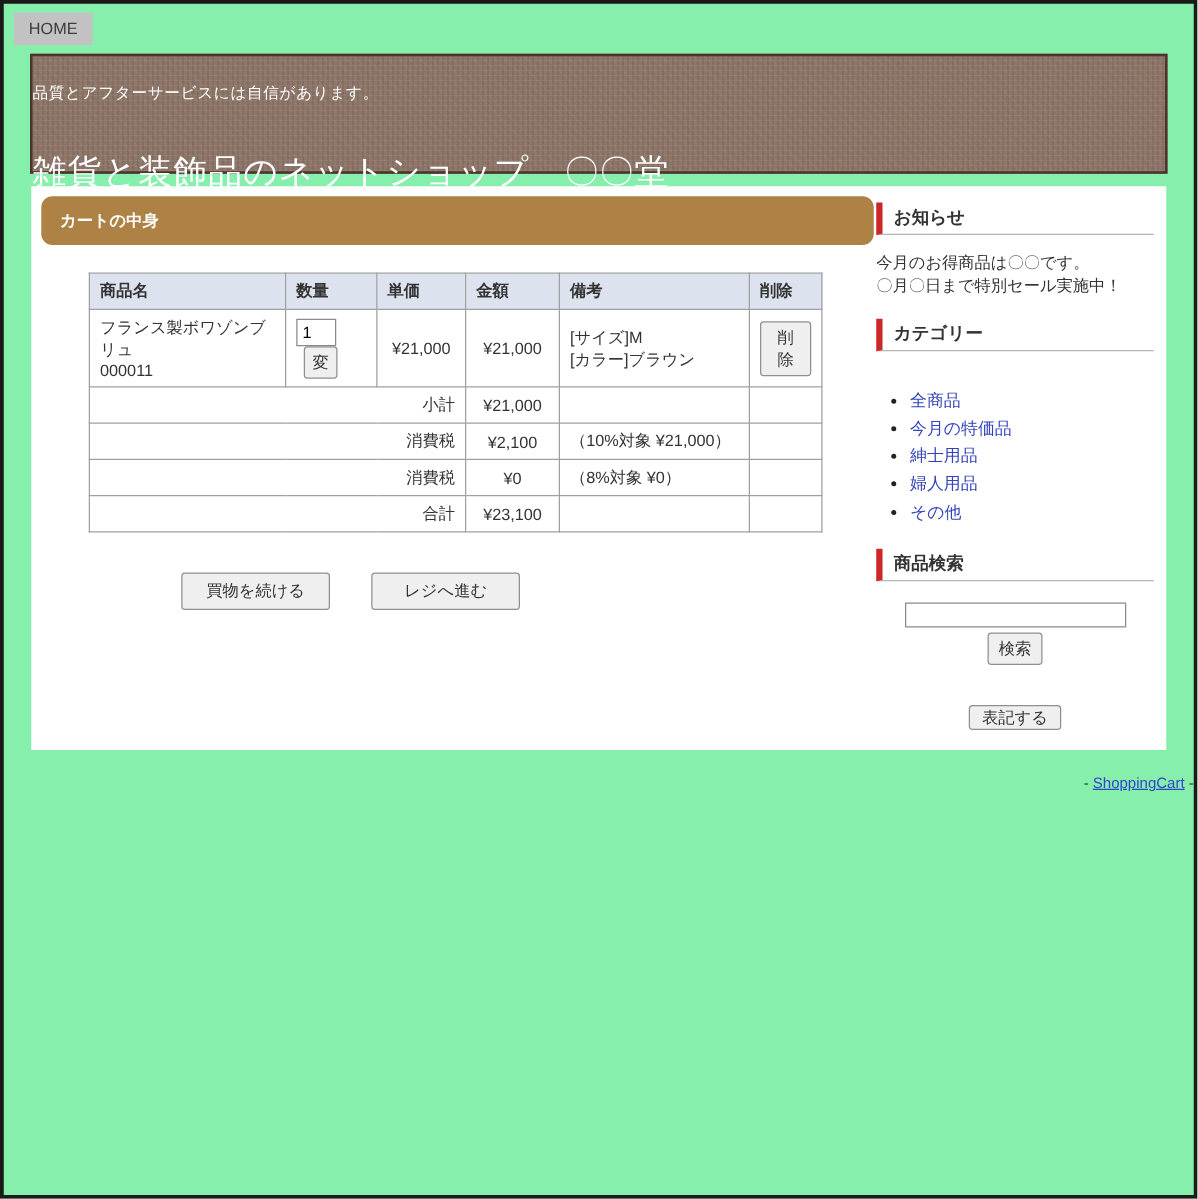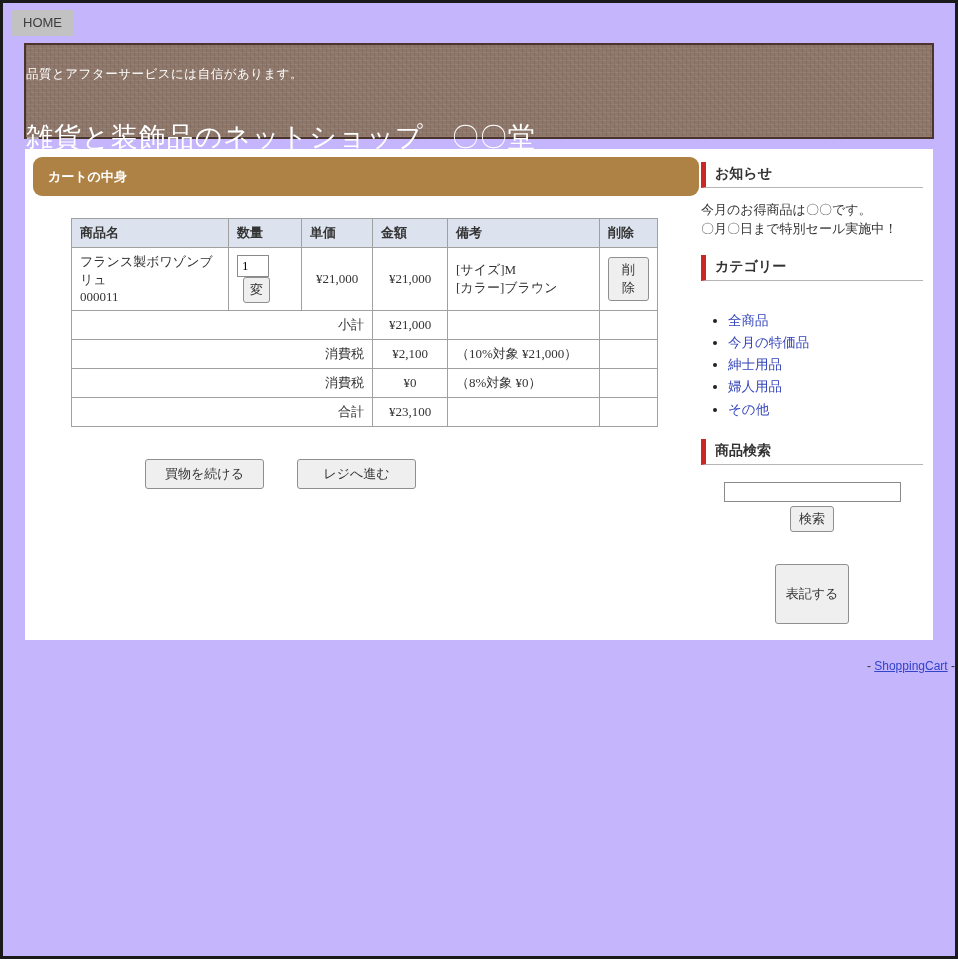--- a/index.html
+++ b/index.html
@@ -3,21 +3,21 @@
 <meta charset="utf-8">
 <style>
   * { box-sizing: border-box; margin: 0; padding: 0; }
   html,body { background:#fff; }
   body {
     font-family: "Liberation Sans", "DejaVu Sans", sans-serif;
     width: 958px; height: 959px;
   }
   .page {
     width: 958px; height: 959px;
-    background: #c4b5fd;
+    background: #86efac;
     border: 3px solid #1a1a1a;
     overflow: hidden;
   }
   
   .home-tab {
     display: inline-block;
     margin: 7px 0 0 8px;
     background: #c3c2c2;
     color: #3c3c3c;
     font-size: 13px;
@@ -39,21 +39,21 @@
   .banner-tagline { padding-top: 21px; font-size: 12.5px; letter-spacing: 0.5px; }
   .banner-title { margin-top: 36px; font-size: 27px; font-weight: normal; letter-spacing: 1px; }
   
   .content {
     margin: 10px 22px 0 22px;
     background: #fff;
     min-height: 424px;
     display: flex;
     padding: 8px 10px 16px 8px;
   }
-  .main-col { width: 666px; font-family: Liberation Serif, serif; }
+  .main-col { width: 666px; }
   .cart-titlebar {
     margin-top: 0px;
     height: 39px;
     background: #ae8244;
     border-radius: 9px;
     color: #fff;
     font-weight: bold;
     font-size: 13px;
     line-height: 39px;
     padding-left: 15px;
@@ -136,21 +136,21 @@
     display: block;
     margin: 17px auto 3px auto;
     width: 177px; height: 20px;
     border: 1px solid #8a8a8a;
     font-family: inherit;
     font-size: 13px;
     padding: 0 4px;
   }
   .search-btn-wrap, .legal-btn-wrap { text-align: center; }
   .search-btn { padding: 3px 8px; margin-top: 1px; }
-  .legal-btn { padding: 20px 10px; margin-top: 16px; }
+  .legal-btn { padding: 0 10px; margin-top: 16px; }
   .side-gap { height: 16px; }
   
   .footer {
     margin-top: 19px;
     text-align: right;
     font-size: 12px;
     color: #333;
   }
   .footer a { color: #3344cc; text-decoration: underline; cursor: pointer; }
 </style>

